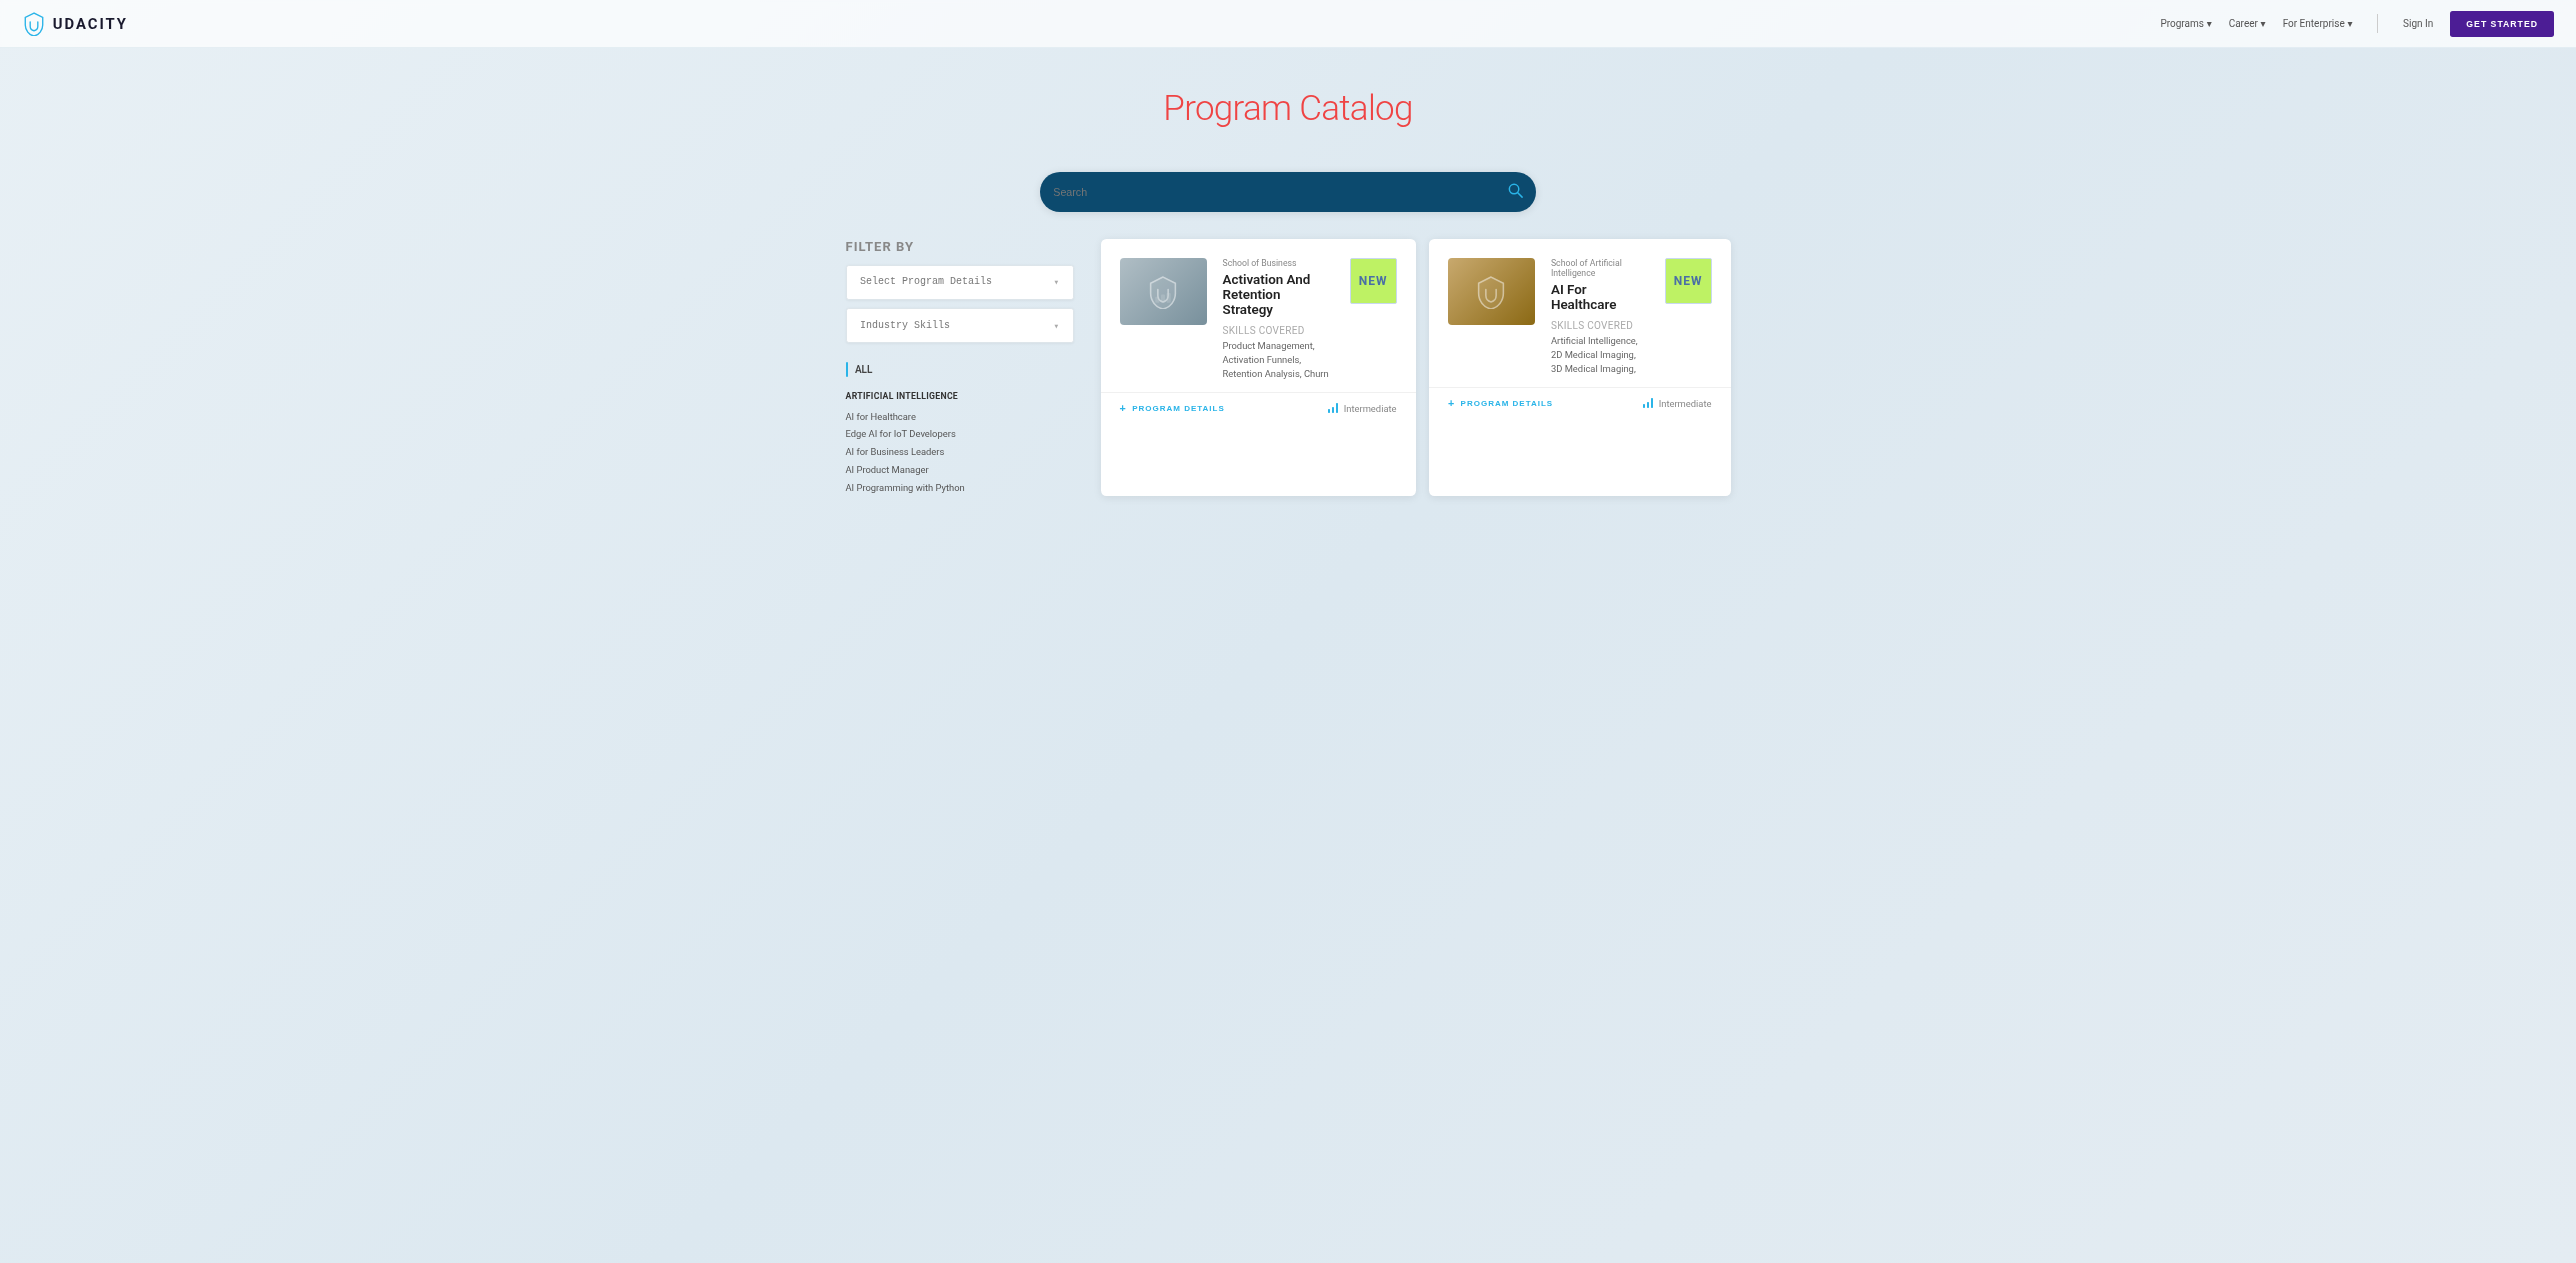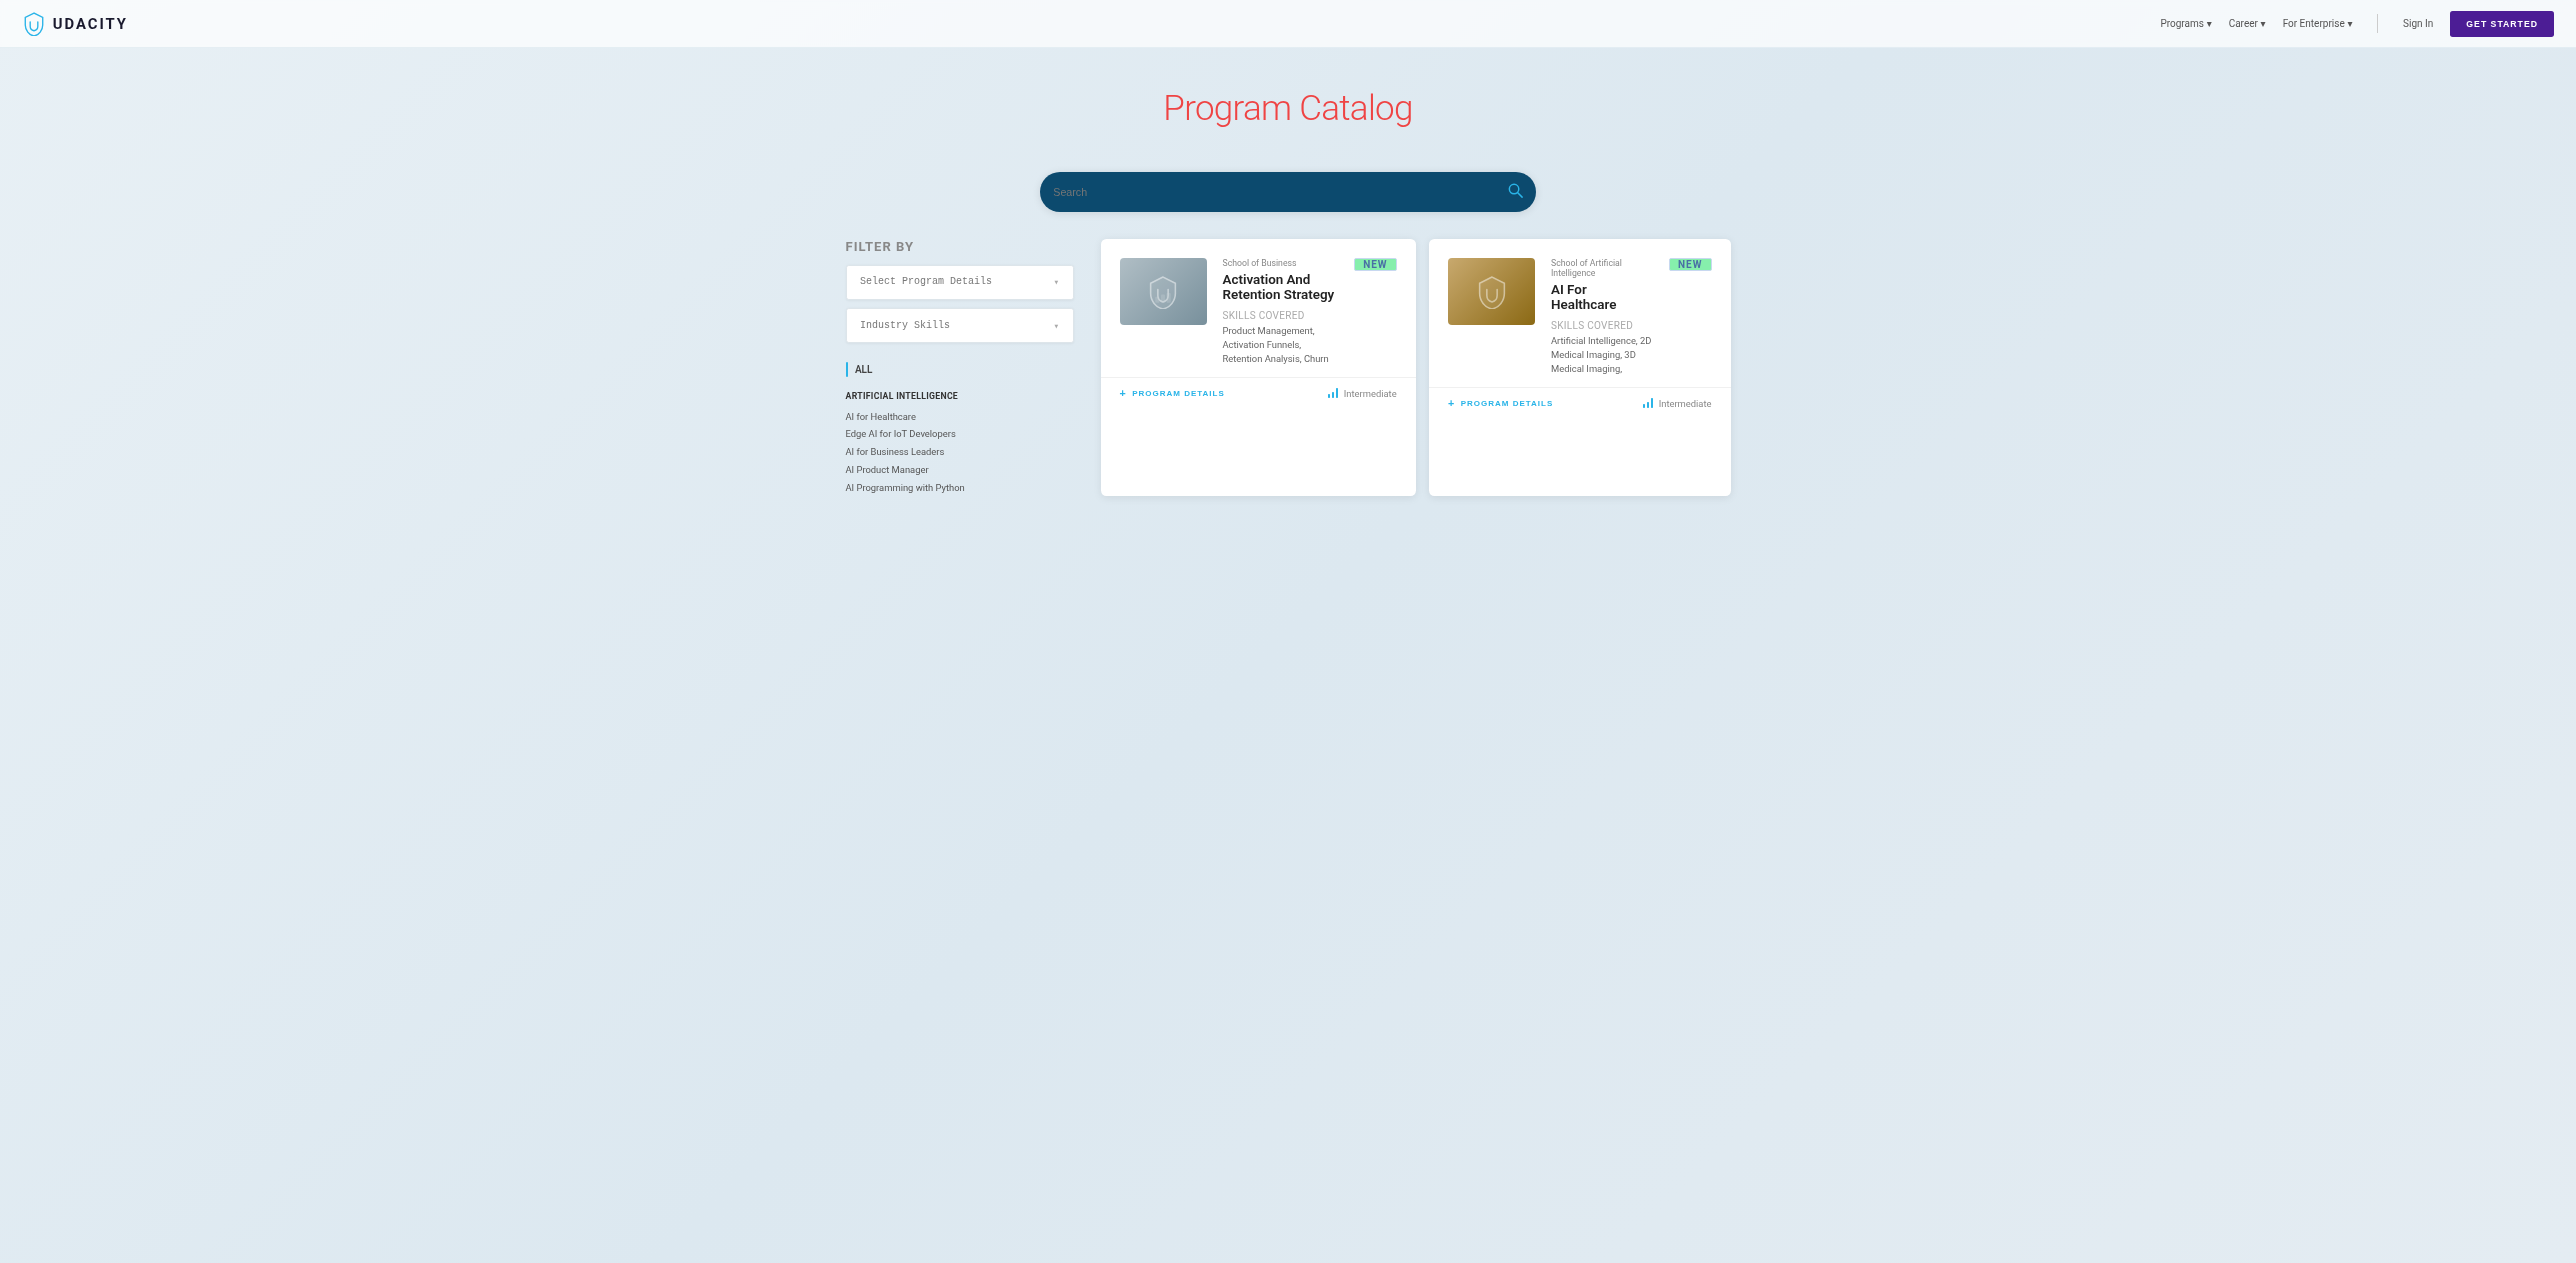--- a/index.html
+++ b/index.html
@@ -261,26 +261,26 @@
       letter-spacing: 0.3px;
       margin-bottom: 2.7px;
       margin-top: 6px;
     }
     .skills-text {
       font-size: 9.4px;
       color: #666;
       line-height: 1.5;
     }
     .card-badge {
-      background: #86efac;
+      background: #bef264;
       color: #4a6fa5;
-      font-size: 10px;
+      font-size: 12px;
       font-weight: 700;
       letter-spacing: 1px;
-      padding: 0 8px;
+      padding: 15px 8px;
       border-radius: 2px;
       border: 0.7px solid #c8d8f0;
       flex-shrink: 0;
     }
     .card-footer {
       display: flex;
       align-items: center;
       justify-content: space-between;
       padding: 9.4px 19px;
       border-top: 0.7px solid #f0f0f0;

